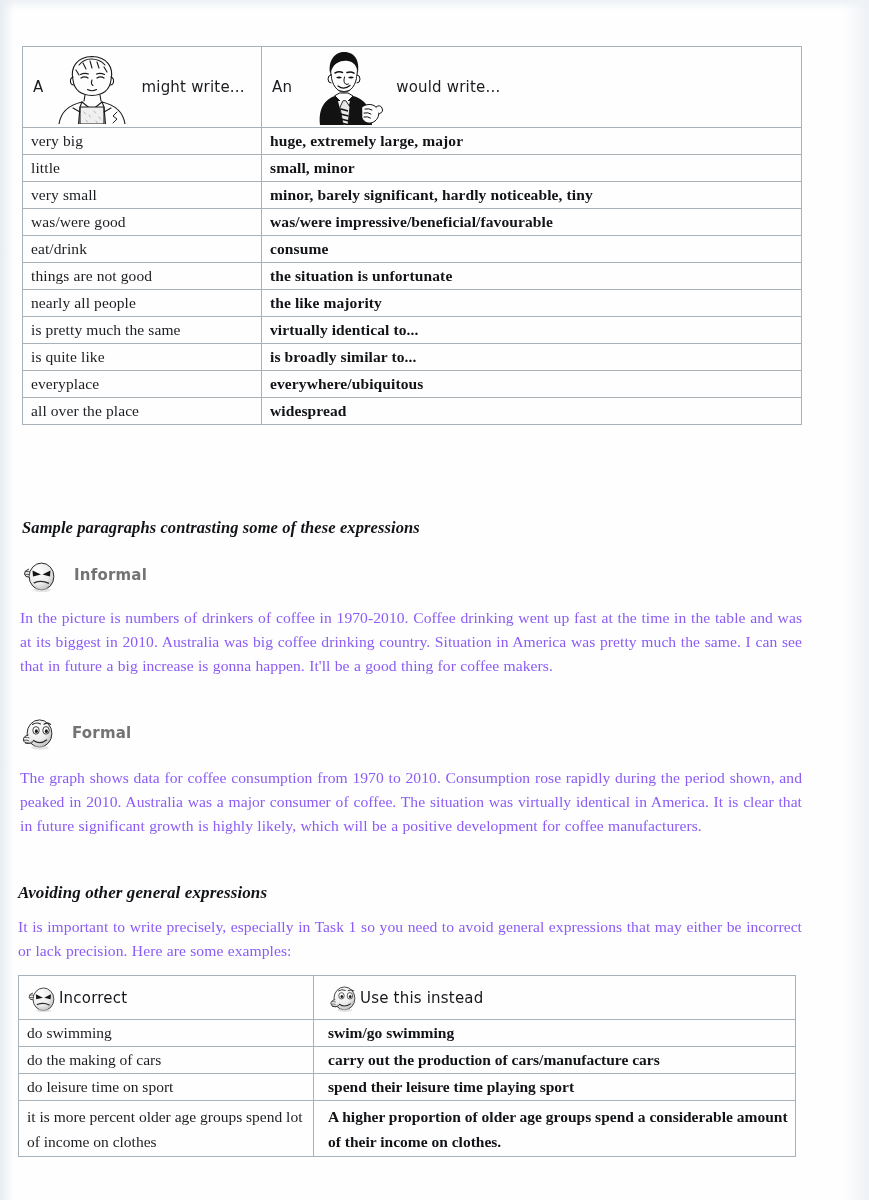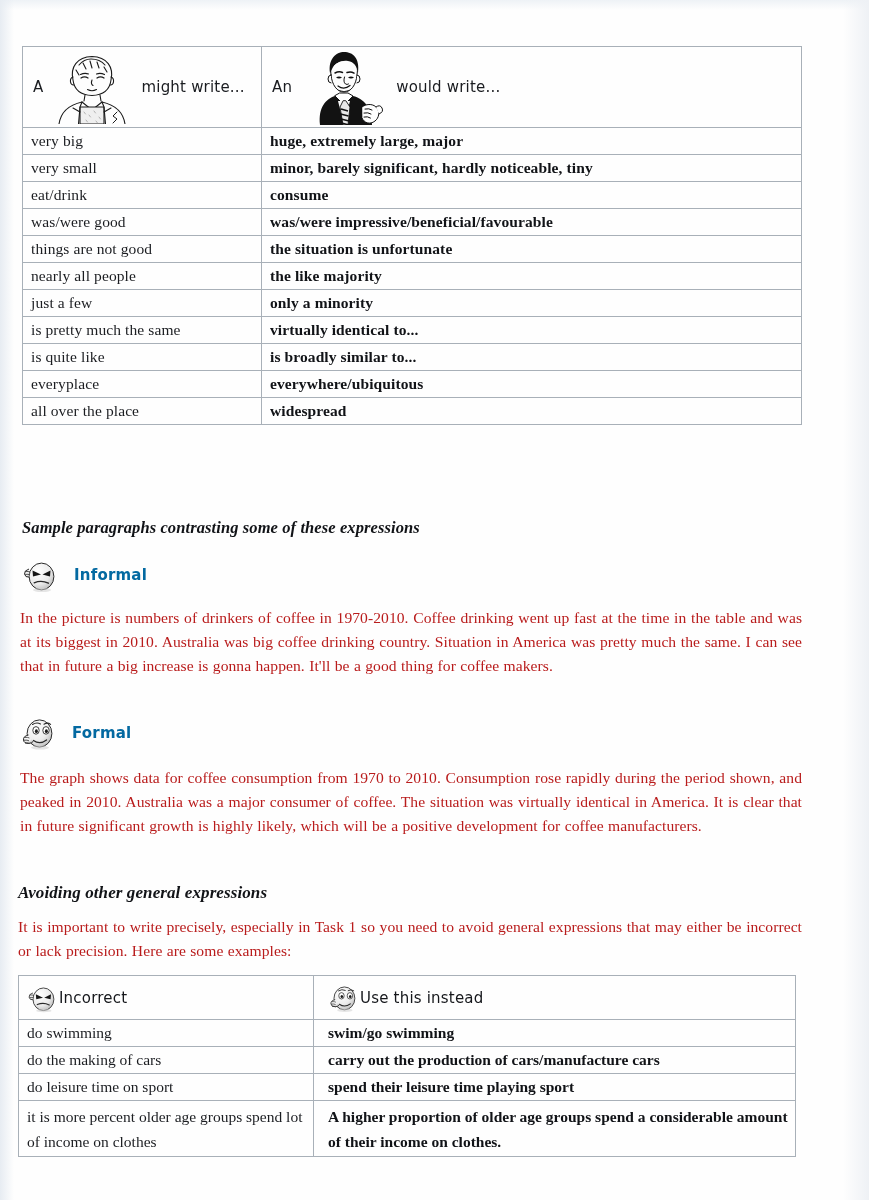--- a/index.html
+++ b/index.html
@@ -118,29 +118,29 @@
   .label-row {
     position: absolute;
     display: flex;
     align-items: center;
     gap: 14px;
   }
   .label-row .label-text {
     font-family: "DejaVu Sans", "Liberation Sans", sans-serif;
     font-size: 15px;
     font-weight: 700;
-    color: #0369a1;
+    color: #737373;
     letter-spacing: 0.2px;
   }
   .para {
     position: absolute;
     font-family: "Liberation Serif", "DejaVu Serif", serif;
     font-size: 15.6px;
     line-height: 24.2px;
-    color: #b91c1c;
+    color: #8b5cf6;
     text-align: justify;
     letter-spacing: 0.05px;
     word-spacing: 0.4px;
   }
 
   
   .table-two {
     position: absolute;
     left: 18px;
     top: 975px;
@@ -310,42 +310,42 @@
             <span class="hdr-word">would write...</span>
           </div>
         </td>
       </tr>
 
     <tr>
           <td class="t1-cell t1-informal">very big</td>
           <td class="t1-cell t1-formal">huge, extremely large, major</td>
         </tr>
         <tr>
+          <td class="t1-cell t1-informal">little</td>
+          <td class="t1-cell t1-formal">small, minor</td>
+        </tr>
+        <tr>
           <td class="t1-cell t1-informal">very small</td>
           <td class="t1-cell t1-formal">minor, barely significant, hardly noticeable, tiny</td>
         </tr>
         <tr>
+          <td class="t1-cell t1-informal">was/were good</td>
+          <td class="t1-cell t1-formal">was/were impressive/beneficial/favourable</td>
+        </tr>
+        <tr>
           <td class="t1-cell t1-informal">eat/drink</td>
           <td class="t1-cell t1-formal">consume</td>
         </tr>
         <tr>
-          <td class="t1-cell t1-informal">was/were good</td>
-          <td class="t1-cell t1-formal">was/were impressive/beneficial/favourable</td>
-        </tr>
-        <tr>
           <td class="t1-cell t1-informal">things are not good</td>
           <td class="t1-cell t1-formal">the situation is unfortunate</td>
         </tr>
         <tr>
           <td class="t1-cell t1-informal">nearly all people</td>
           <td class="t1-cell t1-formal">the like majority</td>
-        </tr>
-        <tr>
-          <td class="t1-cell t1-informal">just a few</td>
-          <td class="t1-cell t1-formal">only a minority</td>
         </tr>
         <tr>
           <td class="t1-cell t1-informal">is pretty much the same</td>
           <td class="t1-cell t1-formal">virtually identical to...</td>
         </tr>
         <tr>
           <td class="t1-cell t1-informal">is quite like</td>
           <td class="t1-cell t1-formal">is broadly similar to...</td>
         </tr>
         <tr>

